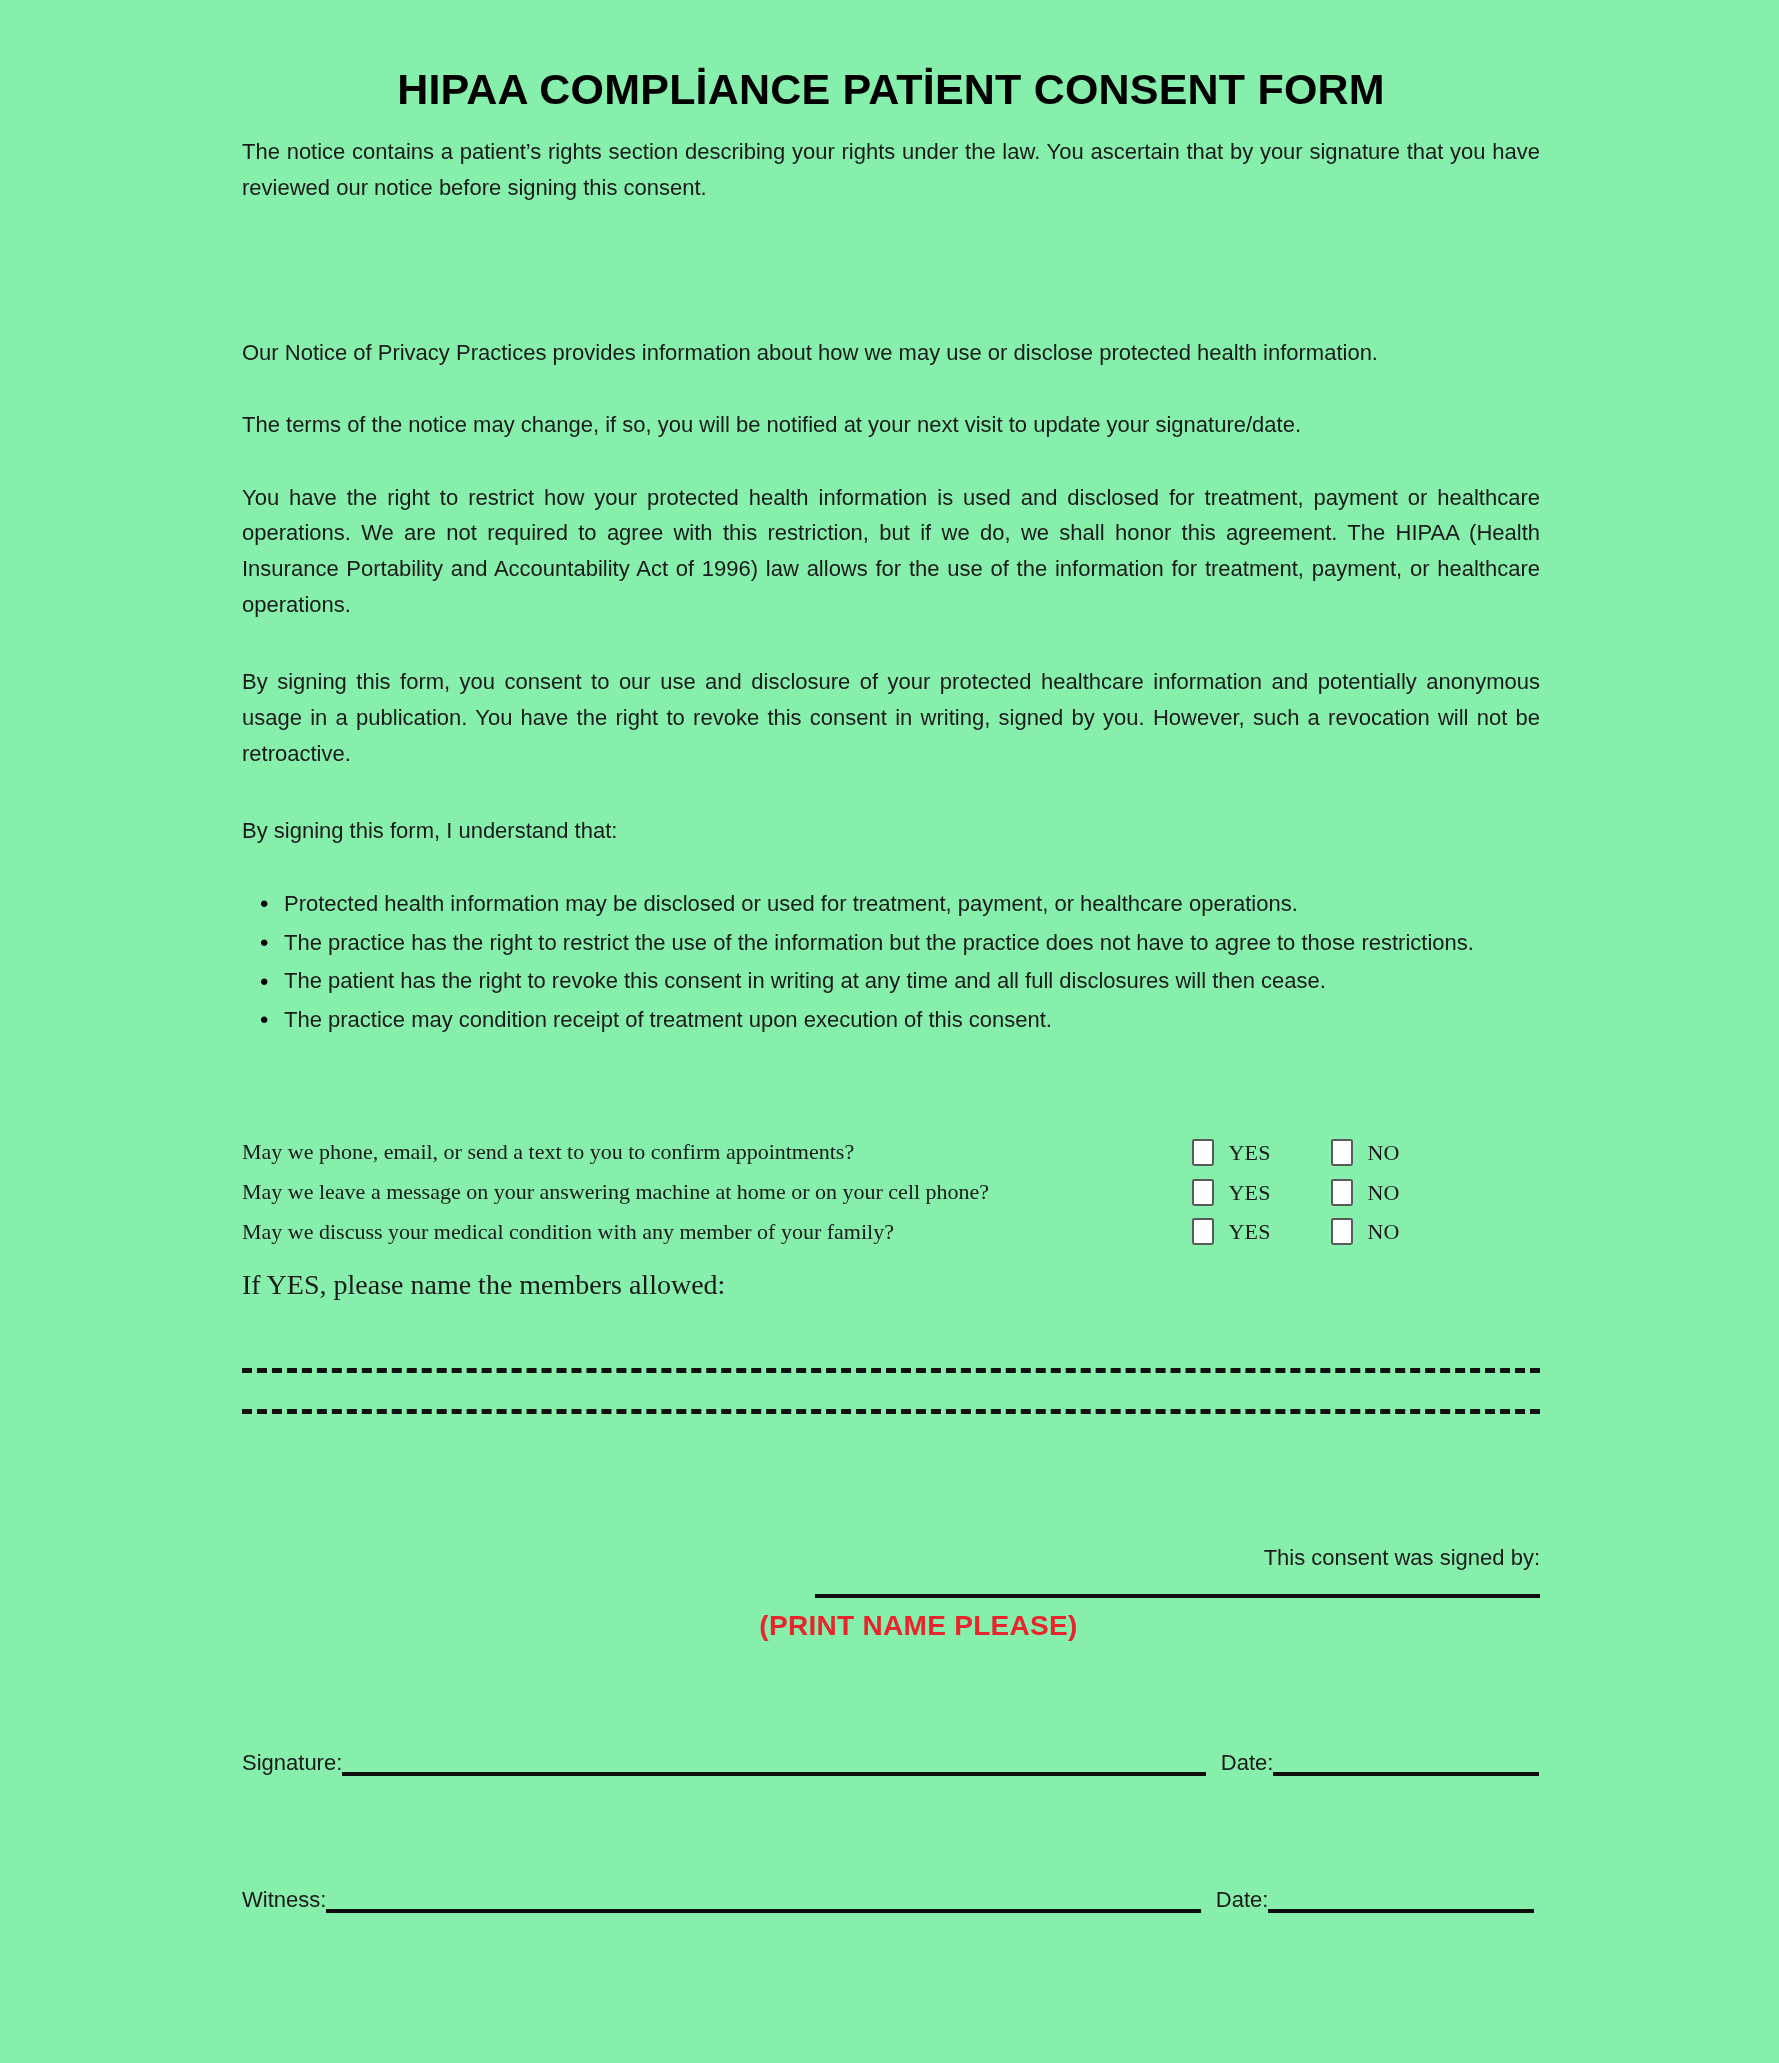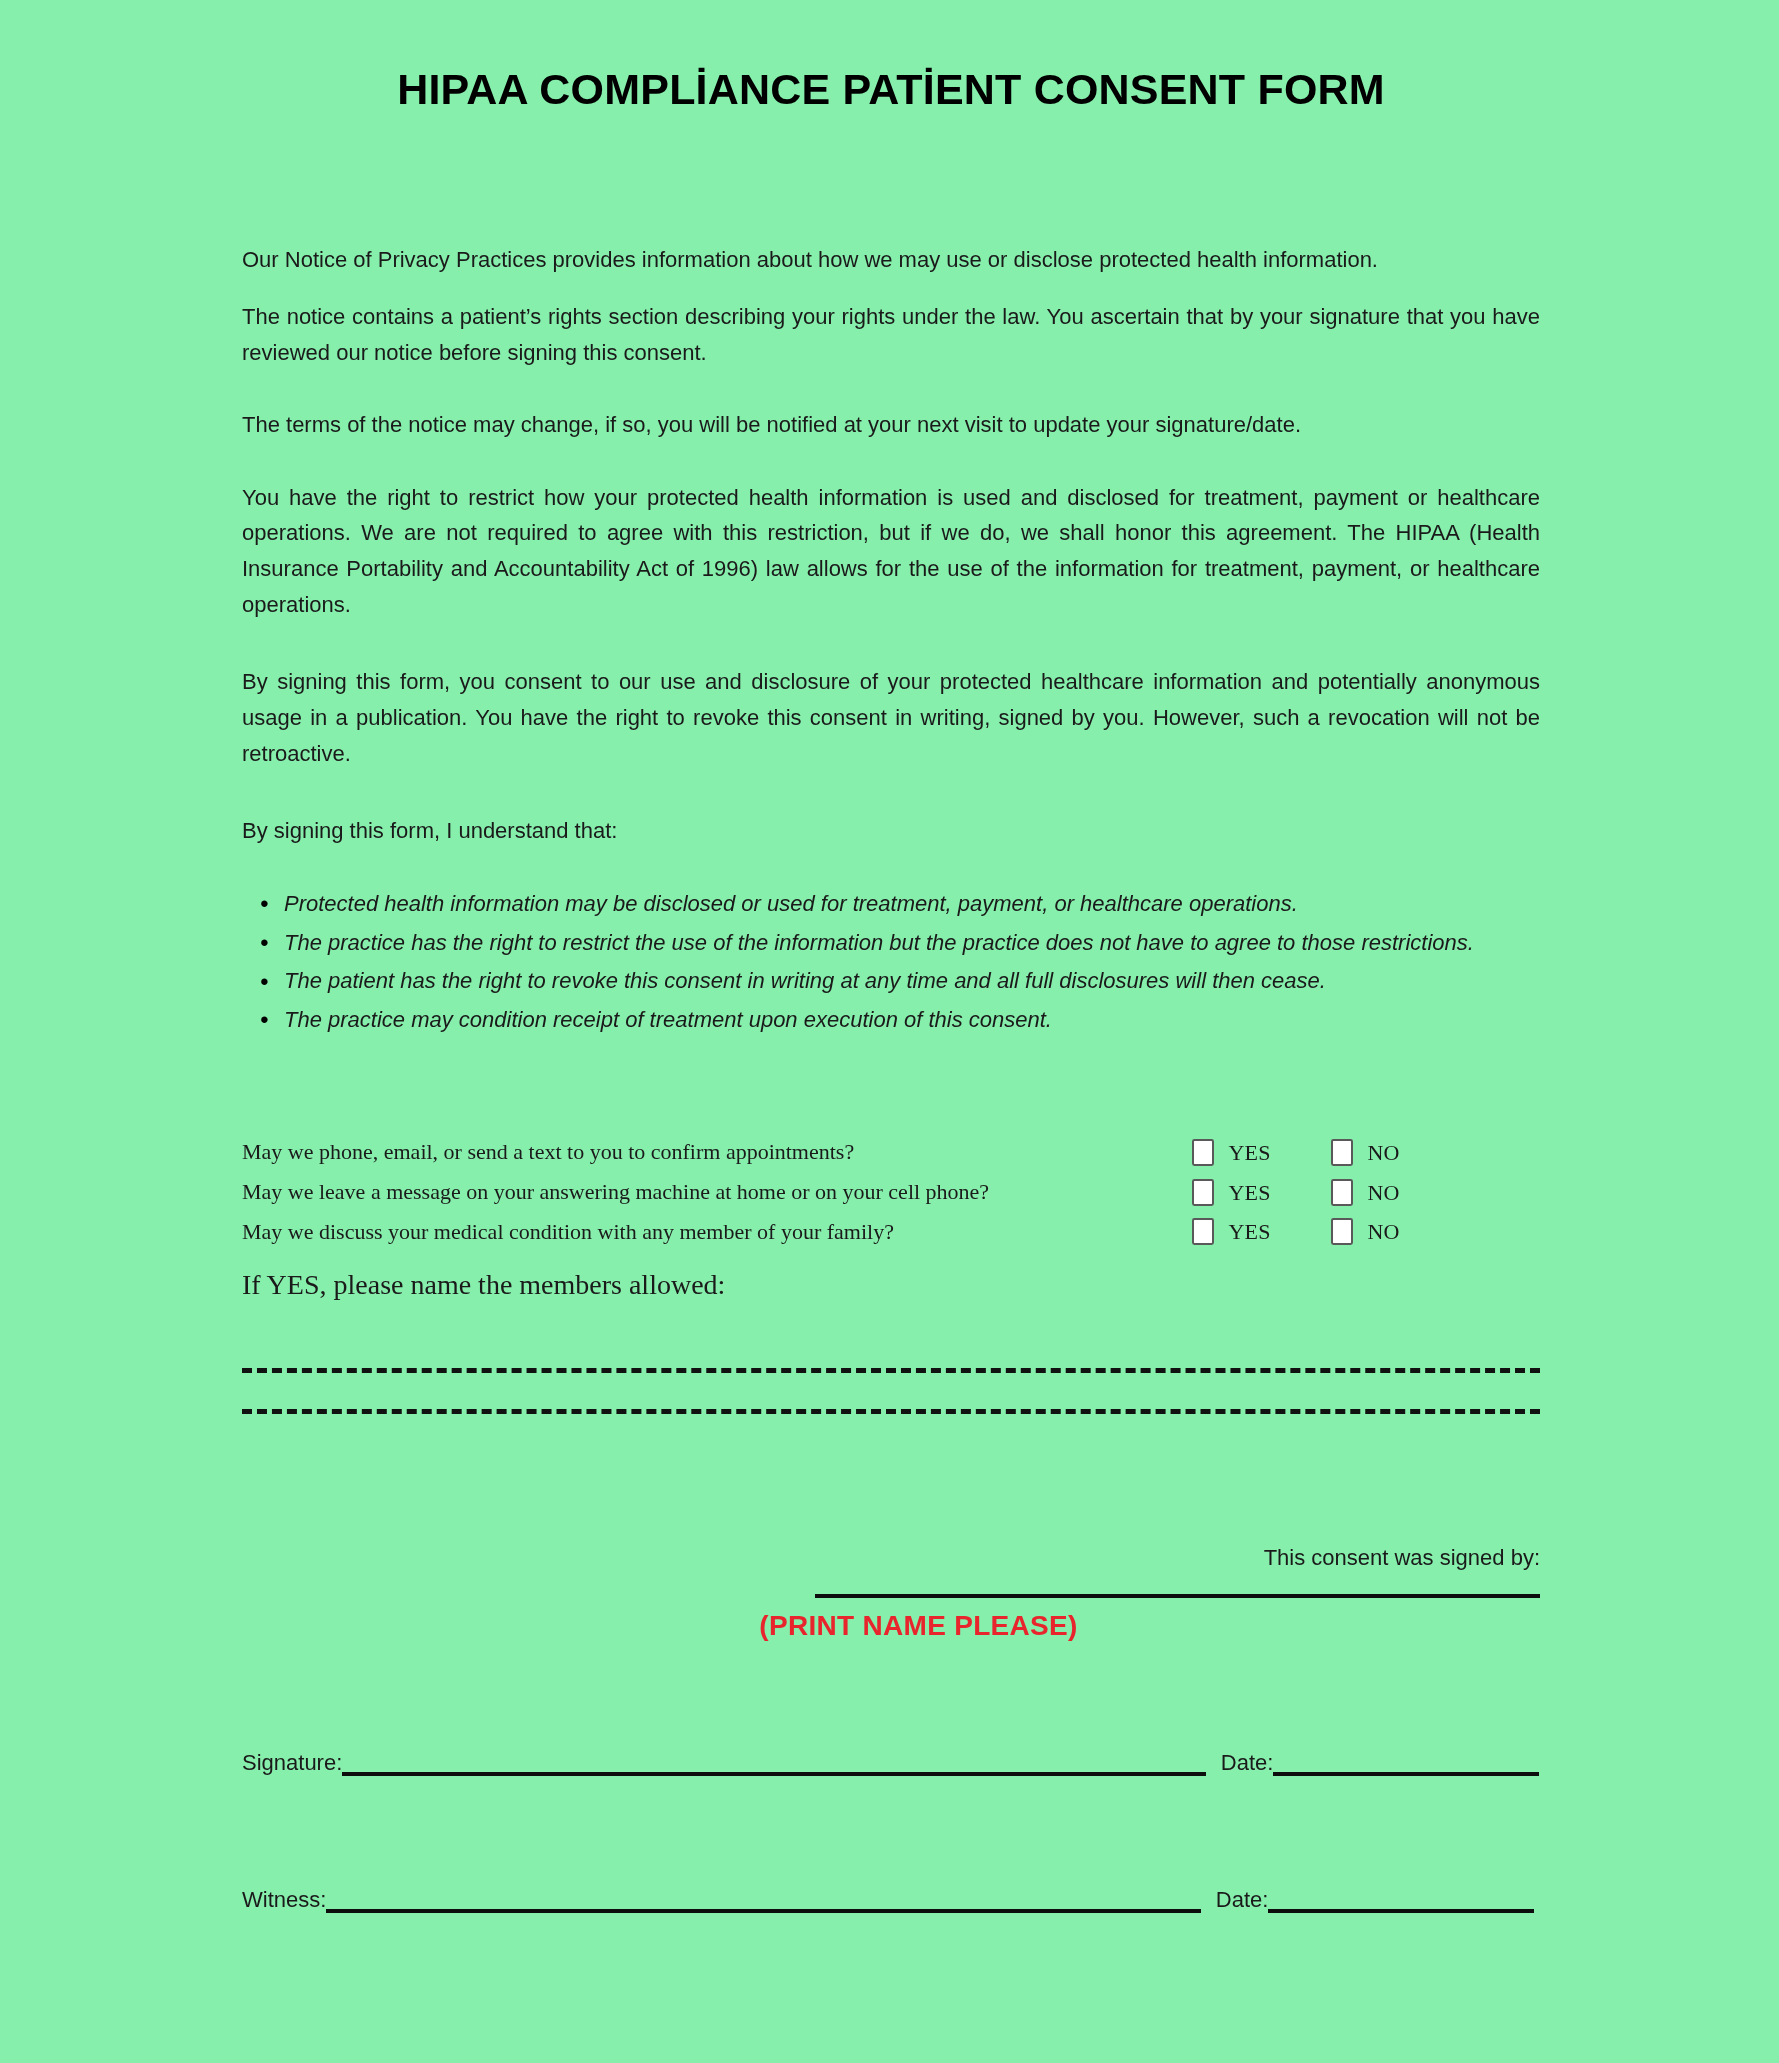--- a/index.html
+++ b/index.html
@@ -54,21 +54,20 @@
   .p-first { margin-top: 129px; }
   .gap-sm { margin-top: 21px; }
   .gap-md { margin-top: 37px; }
   .gap-lg { margin-top: 42px; }
 
   
   .bullets {
     margin: 37px 0 0 0;
     padding-left: 42px;
     list-style: none;
-    font-style: italic;
   }
   .bullets li {
     position: relative;
     font-size: 22px;
     line-height: 1.62;
     text-align: justify;
     text-justify: inter-word;
     margin-bottom: 3.2px;
     color: #1a1a1a;
     padding-left: 0;
@@ -190,23 +189,23 @@
   .sig-line.date { width: 266px; }
 </style>
 </head>
 <body>
 
 <div class="page">
   <div class="content">
 
     <h1 class="doc-title">HIPAA COMPLİANCE PATİENT CONSENT FORM</h1>
 
+    <p class="para gap-sm">The notice contains a patient’s rights section describing your rights under the law. You ascertain that by your signature that you have reviewed our notice before signing this consent.</p>
+
     <p class="para p-first">Our Notice of Privacy Practices provides information about how we may use or disclose protected health information.</p>
-
-    <p class="para gap-sm">The notice contains a patient’s rights section describing your rights under the law. You ascertain that by your signature that you have reviewed our notice before signing this consent.</p>
 
     <p class="para gap-md">The terms of the notice may change, if so, you will be notified at your next visit to update your signature/date.</p>
 
     <p class="para gap-md">You have the right to restrict how your protected health information is used and disclosed for treatment, payment or healthcare operations. We are not required to agree with this restriction, but if we do, we shall honor this agreement. The HIPAA (Health Insurance Portability and Accountability Act of 1996) law allows for the use of the information for treatment, payment, or healthcare operations.</p>
 
     <p class="para gap-lg">By signing this form, you consent to our use and disclosure of your protected healthcare information and potentially anonymous usage in a publication. You have the right to revoke this consent in writing, signed by you. However, such a revocation will not be retroactive.</p>
 
     <p class="para gap-lg">By signing this form, I understand that:</p>
 
     <ul class="bullets">

